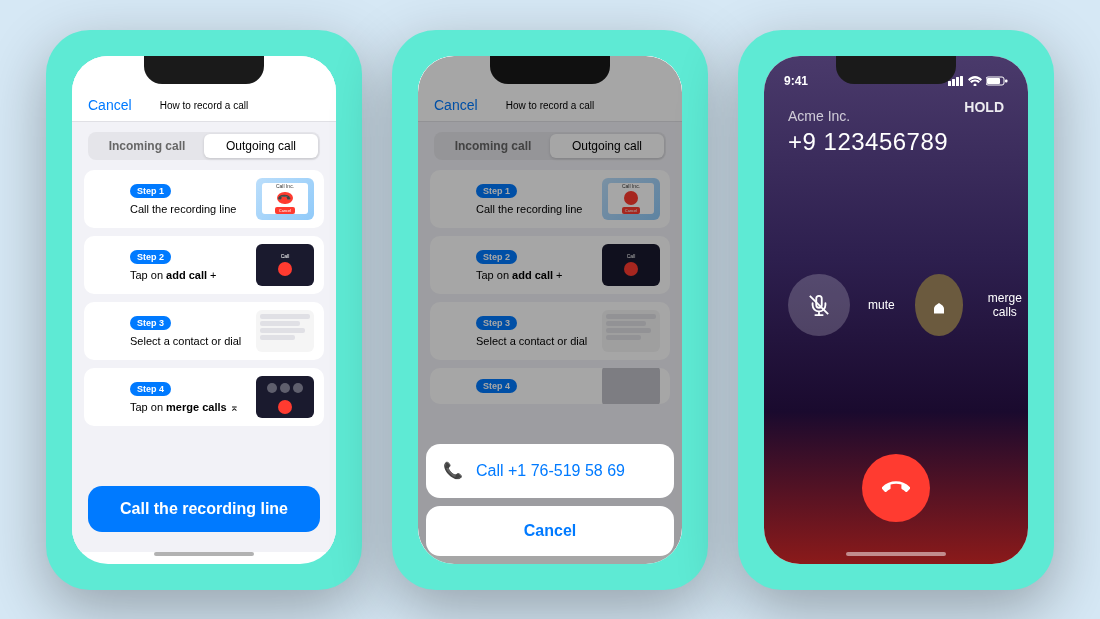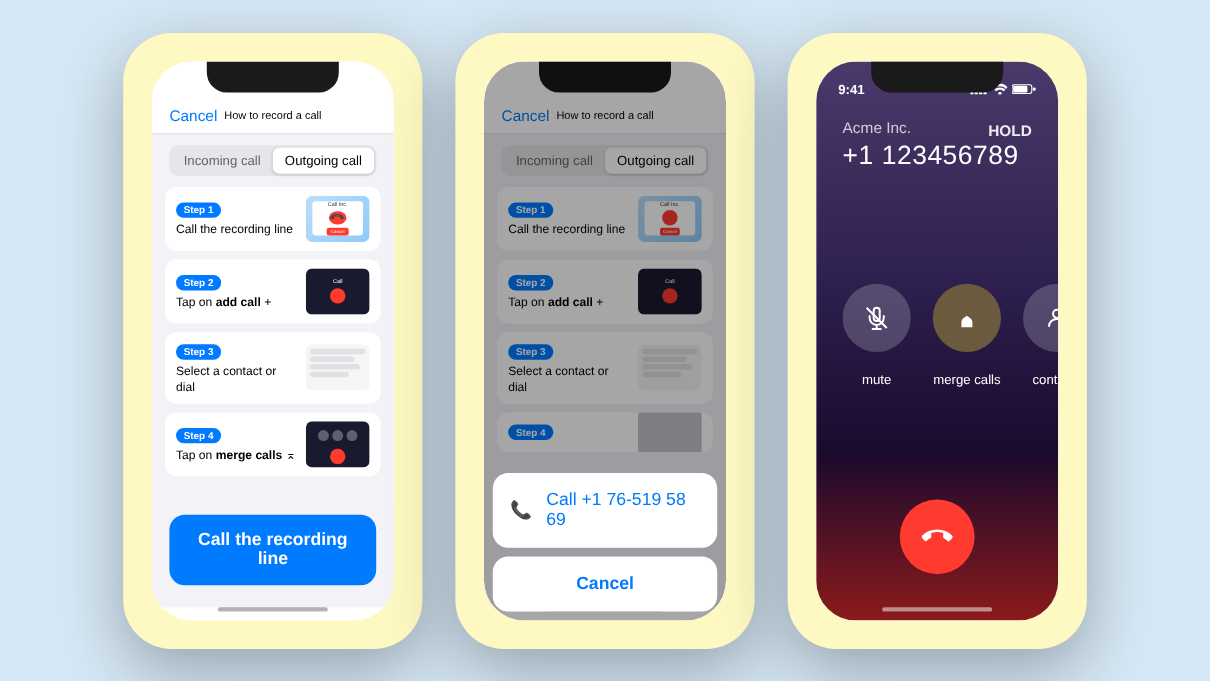--- a/index.html
+++ b/index.html
@@ -10,23 +10,23 @@
       display: flex;
       align-items: center;
       justify-content: center;
       gap: 30px;
       font-family: -apple-system, BlinkMacSystemFont, 'Helvetica Neue', sans-serif;
       overflow: hidden;
     }
 
     
     .phone {
-      width: 272px;
+      width: 316px;
       height: 560px;
-      background: #fef9c3;
+      background: #5eead4;
       border-radius: 44px;
       padding: 26px;
       box-shadow: 0 20px 60px rgba(0,0,0,0.3);
       position: relative;
     }
     .phone-screen {
       width: 100%;
       height: 100%;
       background: #fff;
       border-radius: 36px;
@@ -81,20 +81,21 @@
       border-radius: 8px;
       padding: 2px;
     }
     .tab {
       flex: 1;
       text-align: center;
       font-size: 12px;
       padding: 5px 0;
       border-radius: 6px;
       color: #666;
+      font-weight: bold;
     }
     .tab.active {
       background: #fff;
       color: #000;
       font-weight: 500;
       box-shadow: 0 1px 3px rgba(0,0,0,0.15);
     }
     .steps-list {
       flex: 1;
       padding: 0 12px;
@@ -106,20 +107,21 @@
     .step-item {
       background: #fff;
       border-radius: 10px;
       display: flex;
       align-items: center;
       padding: 8px 10px;
       gap: 8px;
     }
     .step-left {
       flex: 1;
+      margin-left: 36px;
     }
     .step-badge {
       display: inline-block;
       background: #007aff;
       color: #fff;
       font-size: 9px;
       font-weight: 600;
       border-radius: 10px;
       padding: 2px 7px;
       margin-bottom: 4px;
@@ -240,21 +242,21 @@
       padding: 20px 24px 10px;
       flex-shrink: 0;
     }
     .call-company {
       color: rgba(255,255,255,0.75);
       font-size: 14px;
       margin-bottom: 4px;
     }
     .call-hold {
       position: absolute;
-      top: 55px;
+      top: 43px;
       right: 24px;
       color: rgba(255,255,255,0.9);
       font-size: 14px;
       font-weight: 600;
     }
     .call-number {
       color: #fff;
       font-size: 24px;
       font-weight: 300;
       letter-spacing: 0.5px;
@@ -263,21 +265,21 @@
     .call-controls {
       display: grid;
       grid-template-columns: repeat(3, 1fr);
       gap: 20px;
       padding: 20px 24px;
       flex: 1;
       align-content: center;
     }
     .ctrl-btn {
       display: flex;
-      flex-direction: column;
+      flex-direction: row;
       align-items: center;
       gap: 18px;
     }
     .ctrl-circle {
       width: 62px;
       height: 62px;
       border-radius: 50%;
       background: rgba(255,255,255,0.2);
       display: flex;
       align-items: center;
@@ -512,21 +514,21 @@
           <svg width="22" height="10" viewBox="0 0 22 10" fill="none">
               <rect x="0" y="1" width="18" height="8" rx="2" stroke="white" stroke-width="1"></rect>
               <rect x="1" y="2" width="13" height="6" rx="1" fill="white"></rect>
               <rect x="19" y="3.5" width="2.5" height="3" rx="1" fill="white"></rect>
             </svg>
         </div>
       </div>
       <div class="call-info">
         <div class="call-company">Acme Inc.</div>
         <div class="call-hold">HOLD</div>
-        <div class="call-number">+1 123456789</div>
+        <div class="call-number">+9 123456789</div>
       </div>
       <div class="call-controls">
 
         <div class="ctrl-btn">
           <div class="ctrl-circle">
             <svg width="22" height="22" viewBox="0 0 24 24" fill="white">
                 <path d="M12 1a4 4 0 0 0-4 4v7a4 4 0 0 0 8 0V5a4 4 0 0 0-4-4zm0 2a2 2 0 0 1 2 2v7a2 2 0 0 1-4 0V5a2 2 0 0 1 2-2z"></path>
                 <line x1="2" y1="2" x2="22" y2="22" stroke="white" stroke-width="2"></line>
                 <path d="M5 10v2a7 7 0 0 0 14 0v-2M12 19v4M8 23h8" stroke="white" stroke-width="2" fill="none" stroke-linecap="round"></path>
               </svg>

